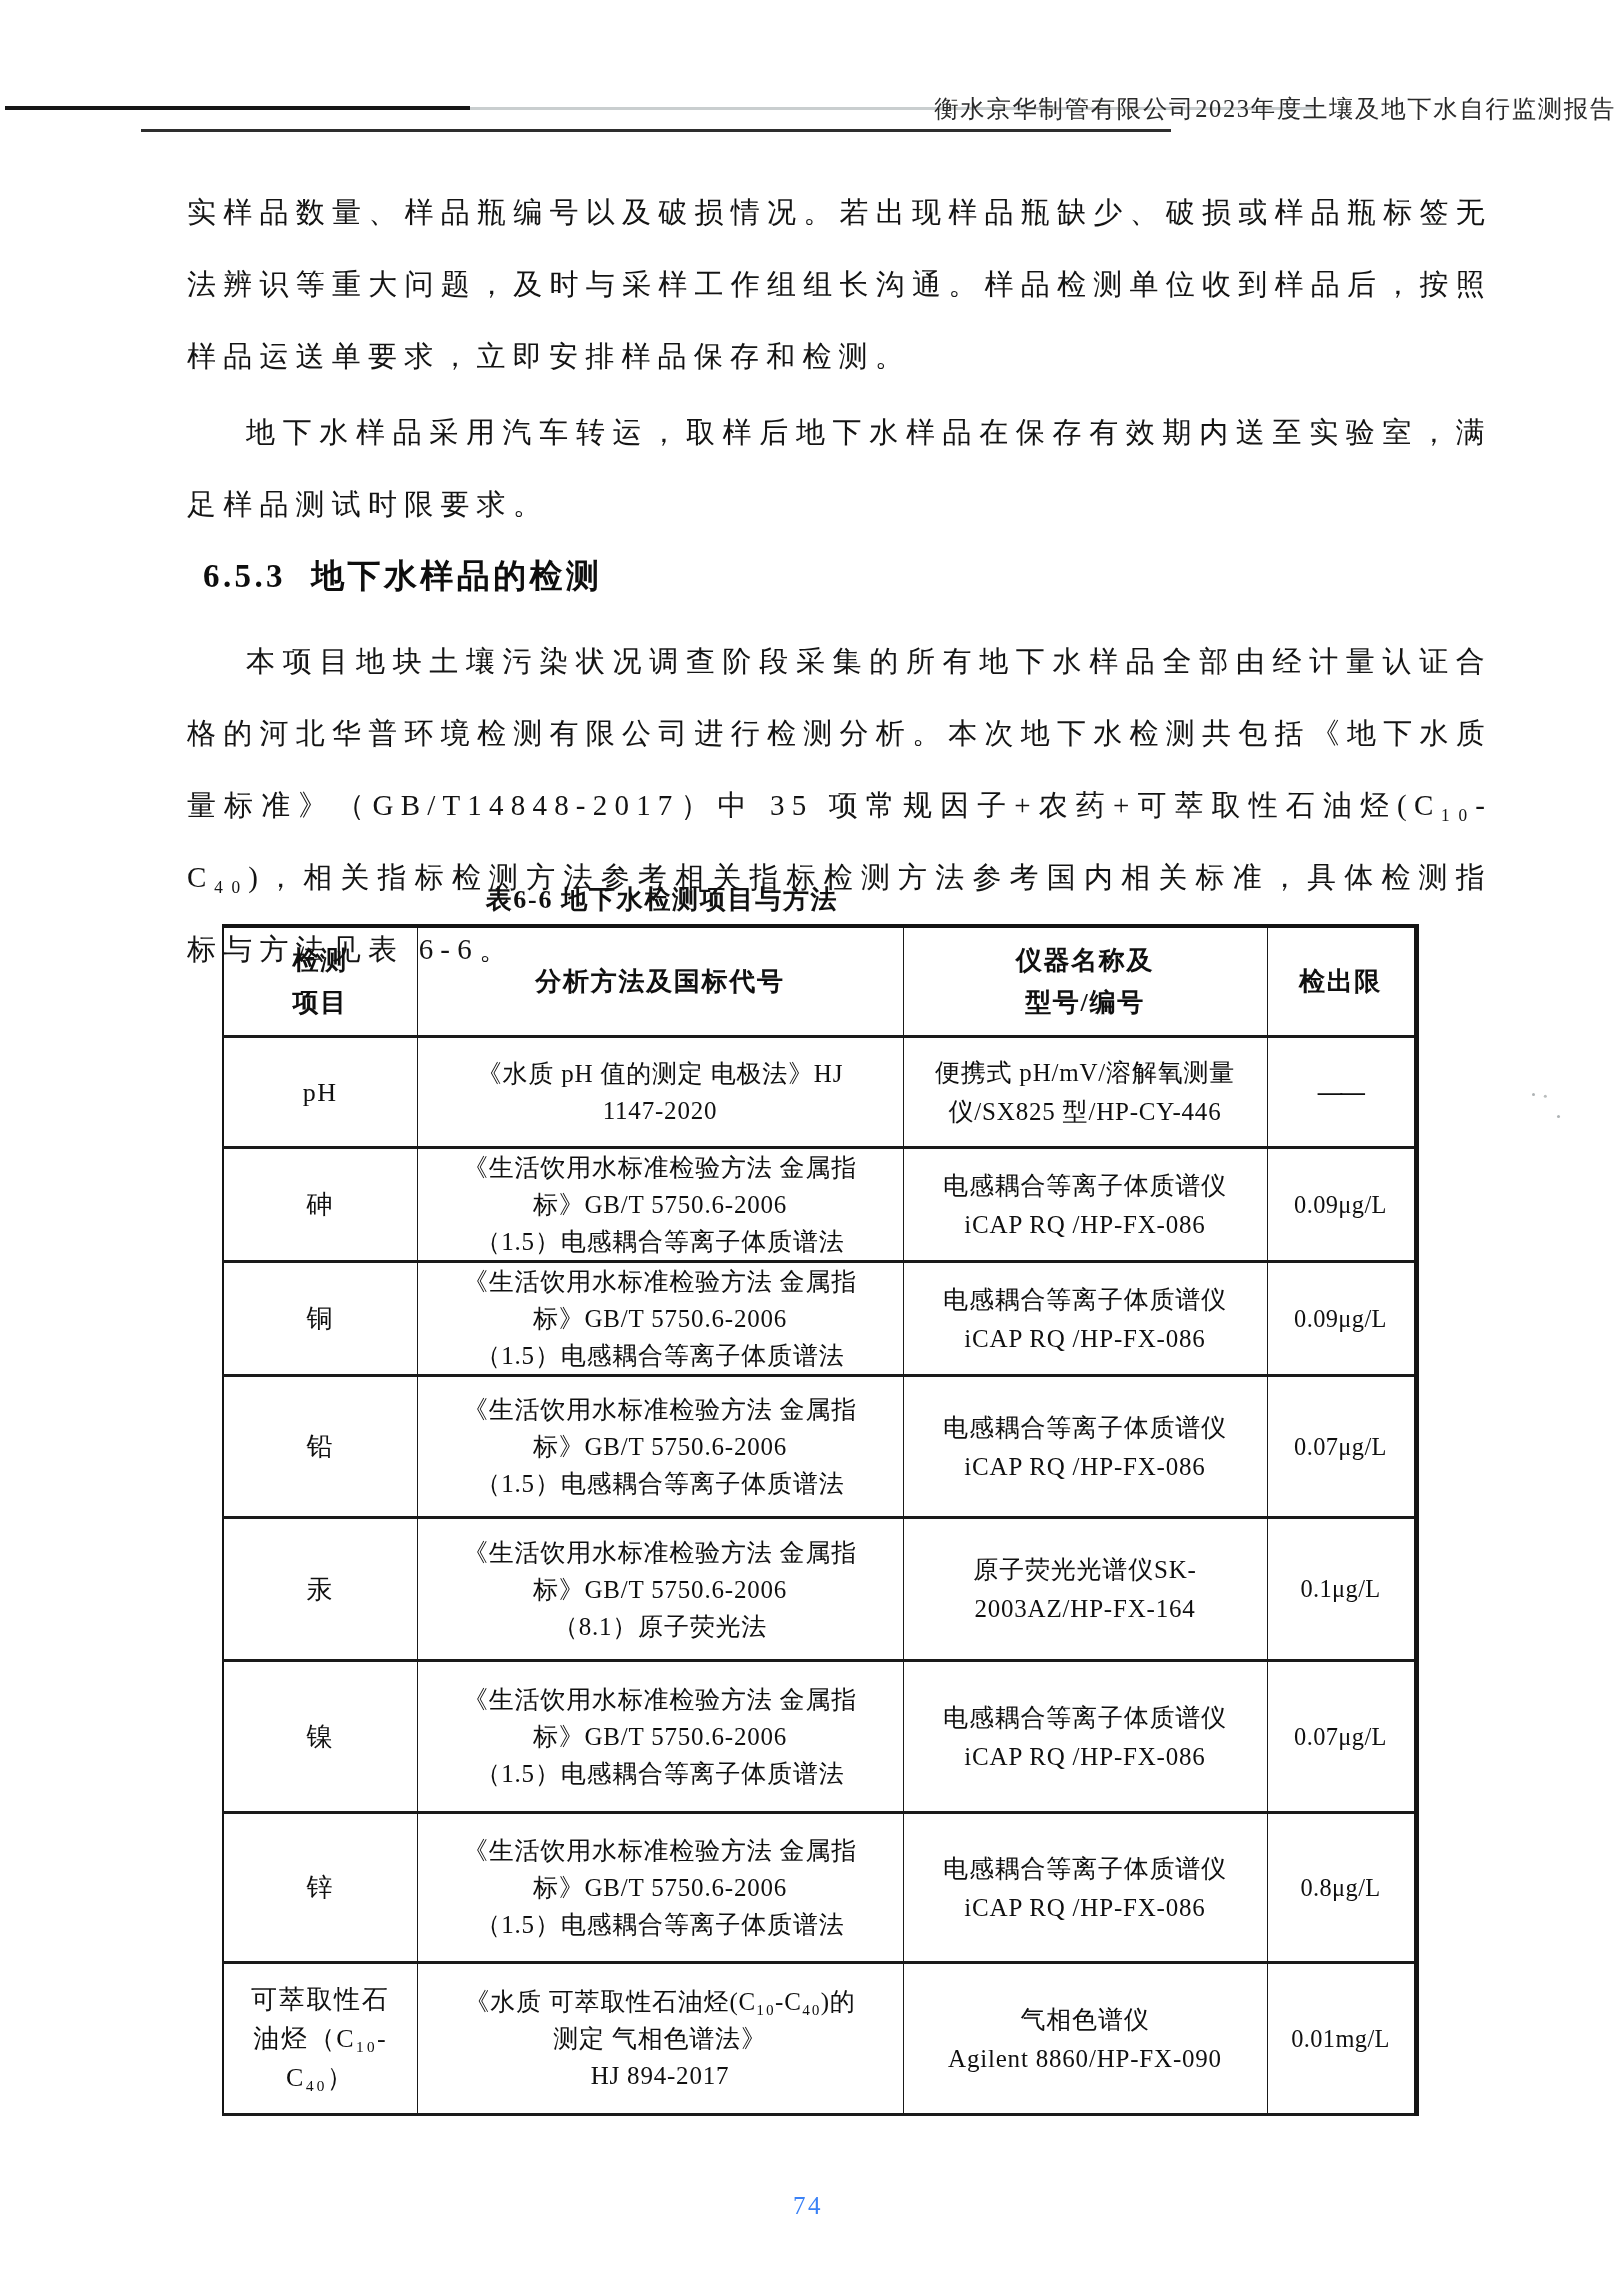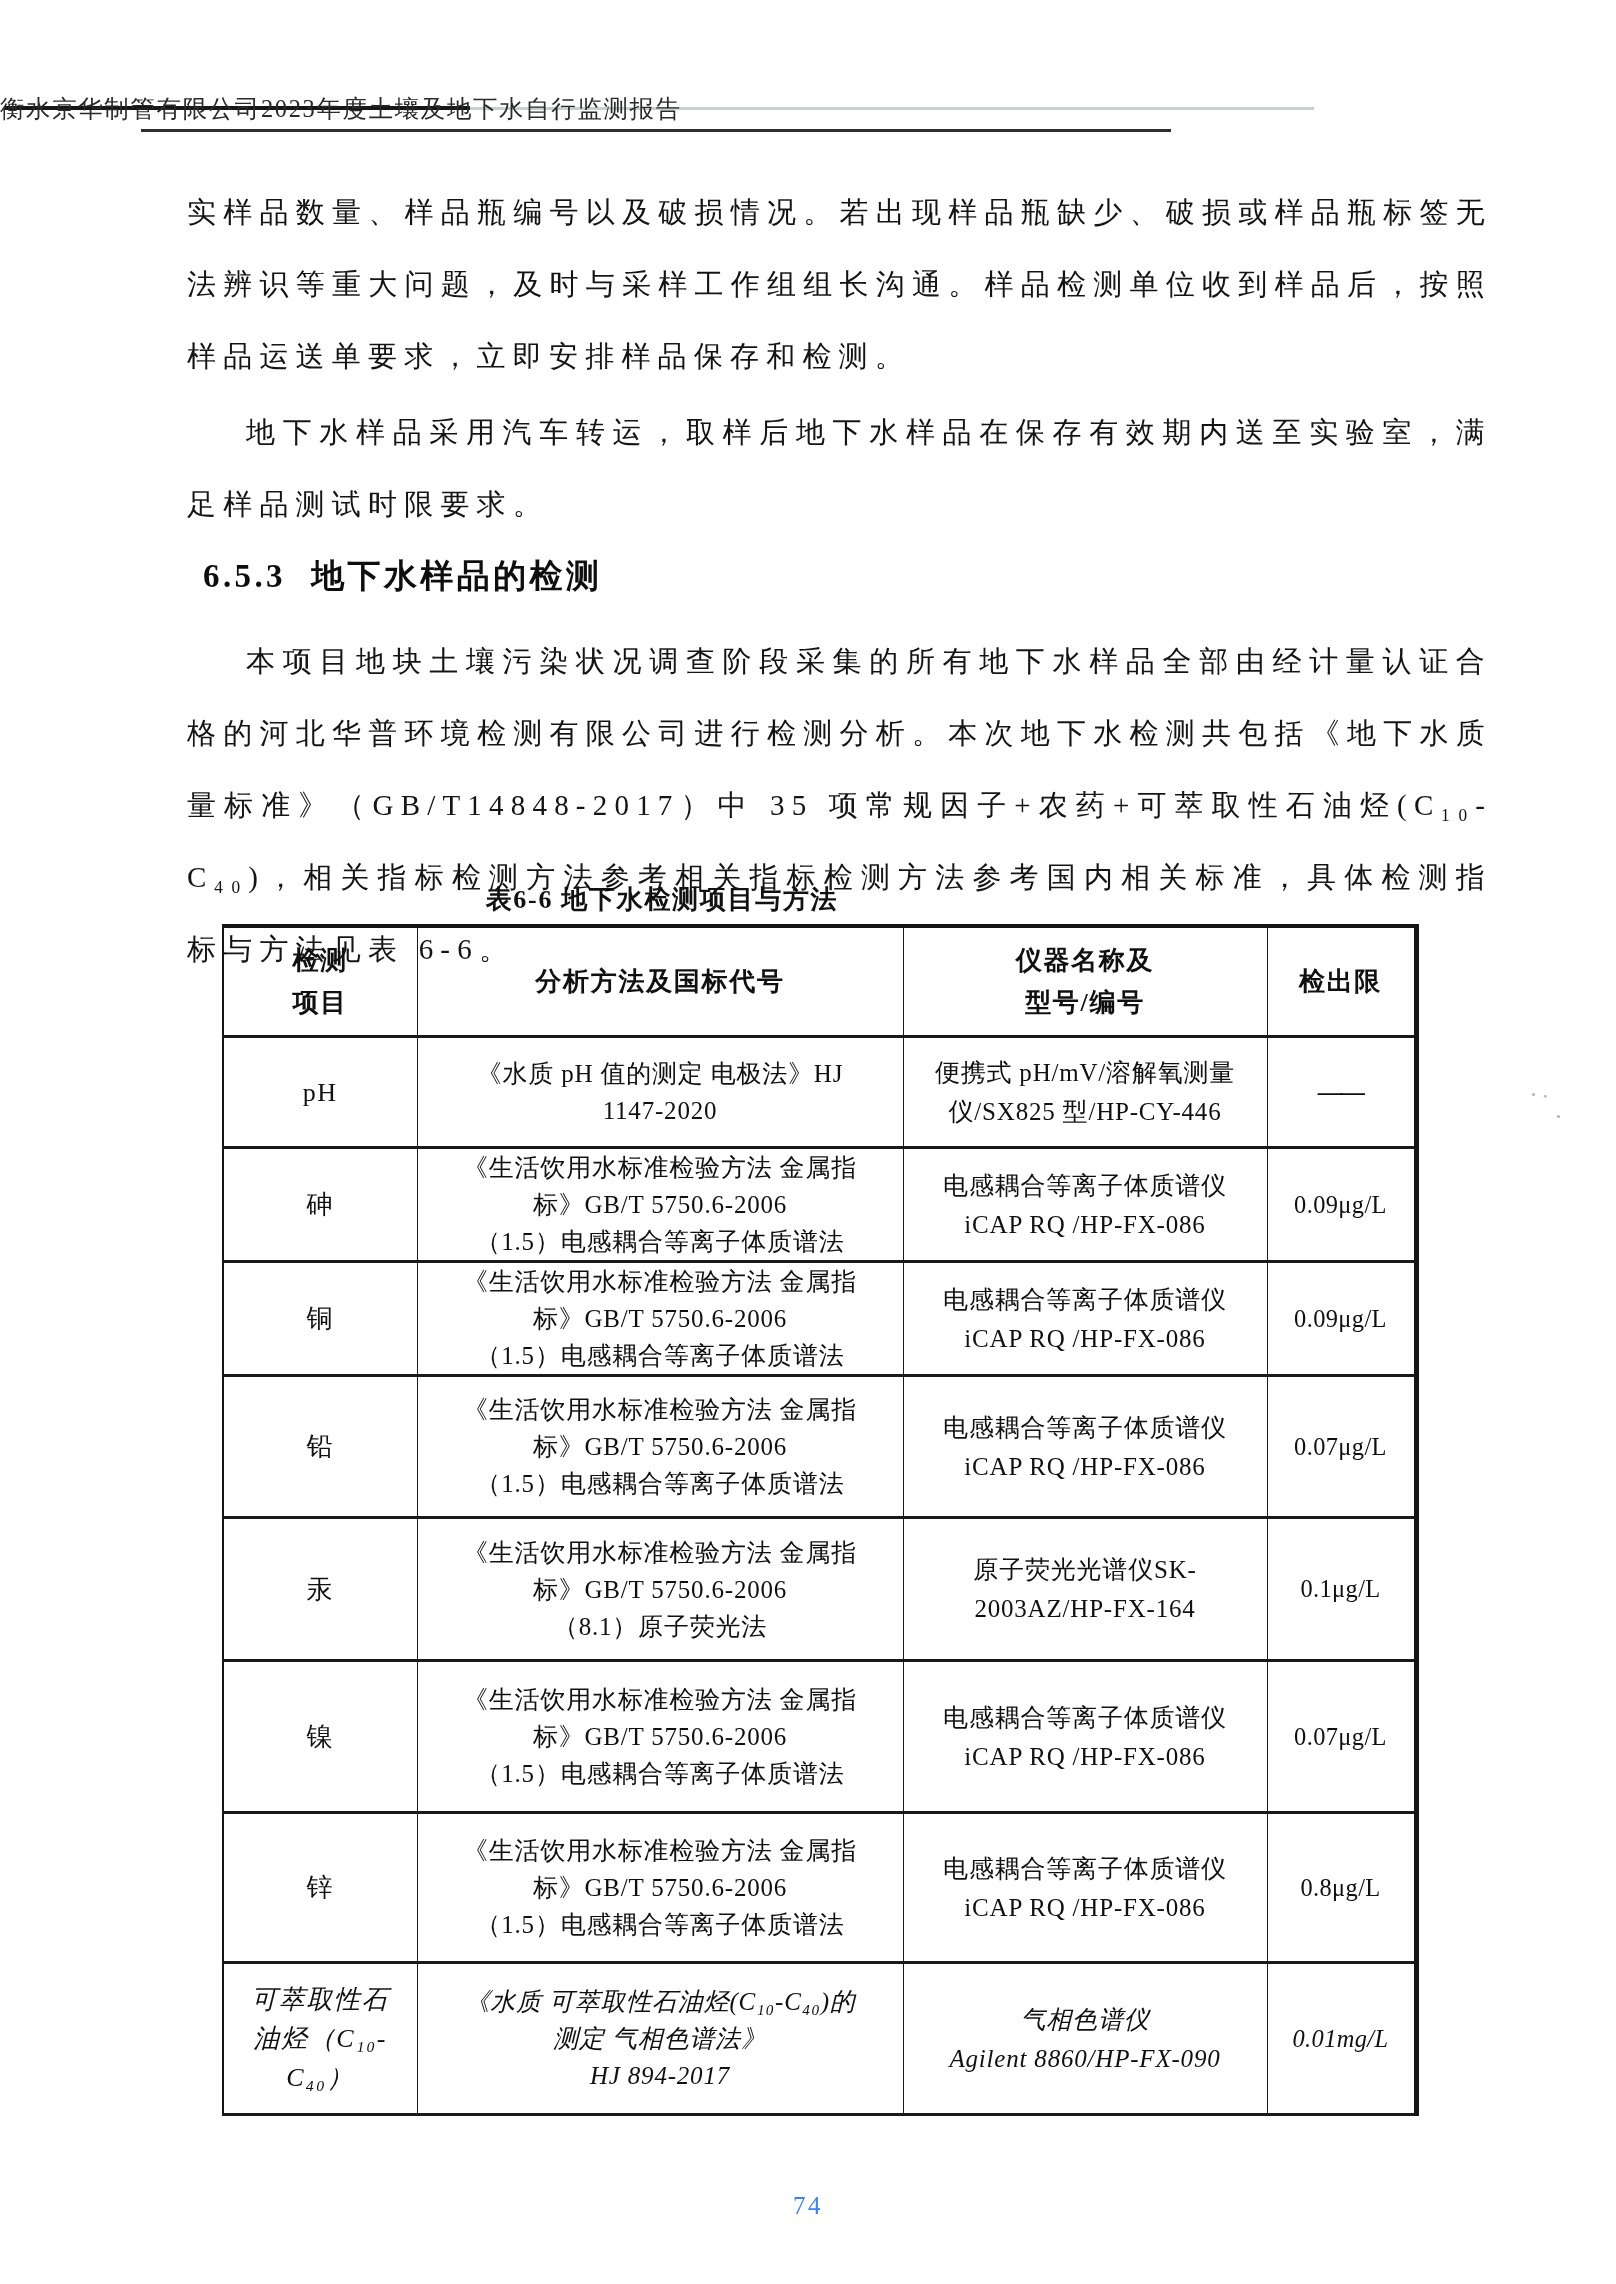--- a/index.html
+++ b/index.html
@@ -7,21 +7,21 @@
     position:relative;
     width:1616px;height:2284px;
     background:#ffffff;
     font-family:"Liberation Serif","DejaVu Serif",serif;
     color:#1a1a1a;
     overflow:hidden;
   }
   
   .hdr-title{
     position:absolute;top:93px;left:0;width:1616px;
-    text-align:left;font-size:24.4px;letter-spacing:1.7px;color:#2a2a2a;
+    text-align:right;font-size:24.4px;letter-spacing:1.7px;color:#2a2a2a;
     z-index:2;
   }
   .hdr-rule-dark{
     position:absolute;top:106px;left:5px;width:465px;height:4.2px;
     background:#161616;z-index:1;
   }
   .hdr-rule-gray{
     position:absolute;top:107px;left:470px;width:844px;height:2.5px;
     background:#c9cecf;z-index:1;
   }
@@ -180,21 +180,21 @@
         </tr>
         <tr style="height: 150px;">
           <td class="c-item">锌</td>
           <td class="c-method">《生活饮用水标准检验方法 金属指
 标》GB/T 5750.6-2006
 （1.5）电感耦合等离子体质谱法</td>
           <td class="c-instr">电感耦合等离子体质谱仪
 iCAP RQ /HP-FX-086</td>
           <td class="c-limit">0.8μg/L</td>
         </tr>
-        <tr style="height: 152px; font-style: italic;">
+        <tr style="height: 152px;">
           <td class="c-item">可萃取性石
 油烃（C₁₀-
 C₄₀）</td>
           <td class="c-method">《水质 可萃取性石油烃(C₁₀-C₄₀)的
 测定 气相色谱法》
 HJ 894-2017</td>
           <td class="c-instr">气相色谱仪
 Agilent 8860/HP-FX-090</td>
           <td class="c-limit">0.01mg/L</td>
         </tr>

